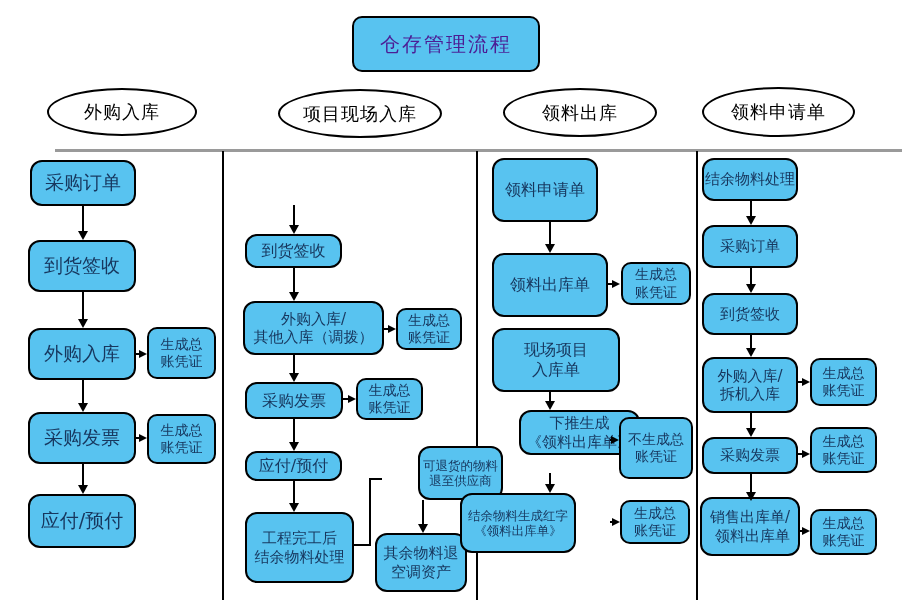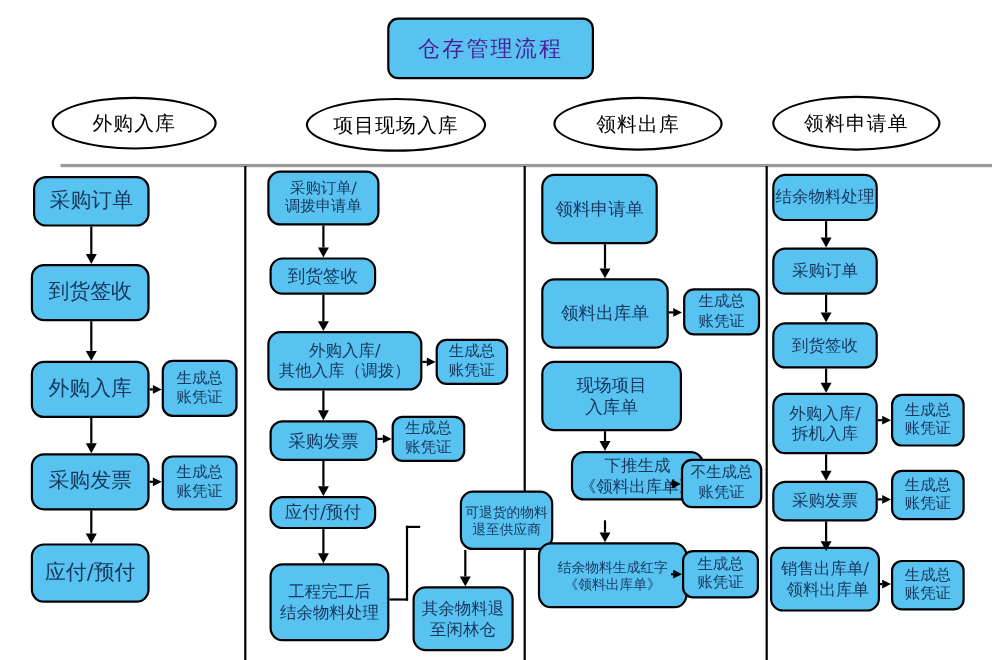--- a/index.html
+++ b/index.html
@@ -63,37 +63,35 @@
 账凭证</div>
   <div class="node" style="left:28px;top:494px;width:108px;height:54px;font-size:19px;">应付/预付</div>
 
   <div class="av" style="left:82px;top:206px;height:25px;"></div>
   <div class="av" style="left:82px;top:292px;height:27px;"></div>
   <div class="av" style="left:82px;top:380px;height:23px;"></div>
   <div class="av" style="left:82px;top:464px;height:21px;"></div>
   <div class="ah" style="left:136px;top:353px;width:3px;"></div>
   <div class="ah" style="left:136px;top:437px;width:3px;"></div>
 
-  <div class="node" style="left:243px;top:155px;width:102px;height:50px;font-size:14px;">采购订单/
-调拨申请单</div>
   <div class="node" style="left:245px;top:234px;width:97px;height:34px;font-size:16px;">到货签收</div>
   <div class="node" style="left:243px;top:301px;width:141px;height:54px;font-size:15px;">外购入库/
 其他入库（调拨）</div>
   <div class="node side" style="left:396px;top:308px;width:66px;height:42px;font-size:14px;">生成总
 账凭证</div>
   <div class="node" style="left:245px;top:382px;width:98px;height:37px;font-size:16px;">采购发票</div>
   <div class="node side" style="left:356px;top:378px;width:67px;height:42px;font-size:14px;">生成总
 账凭证</div>
   <div class="node" style="left:245px;top:451px;width:97px;height:30px;font-size:16px;">应付/预付</div>
   <div class="node" style="left:245px;top:512px;width:109px;height:71px;font-size:15px;">工程完工后
 结余物料处理</div>
   <div class="node" style="left:382px;top:446px;width:85px;height:54px;font-size:12.5px;margin-left:36px;">可退货的物料
 退至供应商</div>
   <div class="node" style="left:375px;top:533px;width:92px;height:59px;font-size:15px;">其余物料退
-至闲林仓</div>
+空调资产</div>
 
   <div class="av" style="left:293px;top:205px;height:20px;"></div>
   <div class="av" style="left:293px;top:268px;height:24px;"></div>
   <div class="av" style="left:293px;top:355px;height:18px;"></div>
   <div class="av" style="left:293px;top:419px;height:23px;"></div>
   <div class="av" style="left:293px;top:481px;height:22px;"></div>
   <div class="av" style="left:422px;top:500px;height:24px;"></div>
   <div class="ah" style="left:384px;top:328px;width:4px;"></div>
   <div class="ah" style="left:343px;top:398px;width:5px;"></div>
 
@@ -102,23 +100,23 @@
   <div class="seg" style="left:369px;top:478px;width:13px;height:2px;"></div>
 
   <div class="node" style="left:492px;top:158px;width:106px;height:64px;font-size:16px;">领料申请单</div>
   <div class="node" style="left:492px;top:253px;width:116px;height:64px;font-size:16px;">领料出库单</div>
   <div class="node side" style="left:621px;top:262px;width:70px;height:43px;font-size:14px;">生成总
 账凭证</div>
   <div class="node" style="left:492px;top:328px;width:128px;height:64px;font-size:16px;">现场项目
 入库单</div>
   <div class="node" style="left:489px;top:410px;width:121px;height:45px;font-size:15px;margin-left:30px;">下推生成
 《领料出库单》</div>
-  <div class="node side" style="left:619px;top:417px;width:74px;height:45px;font-size:14px;">不生成总
+  <div class="node side" style="left:619px;top:417px;width:74px;height:62px;font-size:14px;">不生成总
 账凭证</div>
-  <div class="node" style="left:489px;top:493px;width:136px;height:60px;font-size:12.5px;">结余物料生成红字
+  <div class="node" style="left:460px;top:493px;width:116px;height:60px;font-size:12.5px;">结余物料生成红字
 《领料出库单》</div>
   <div class="node side" style="left:620px;top:500px;width:70px;height:44px;font-size:14px;">生成总
 账凭证</div>
 
   <div class="av" style="left:549px;top:222px;height:22px;"></div>
   <div class="av" style="left:549px;top:392px;height:9px;"></div>
   <div class="av" style="left:549px;top:473px;height:11px;"></div>
   <div class="ah" style="left:608px;top:283px;width:4px;"></div>
   <div class="ah" style="left:610px;top:439px;width:1px;"></div>
   <div class="ah" style="left:610px;top:521px;width:2px;"></div>

